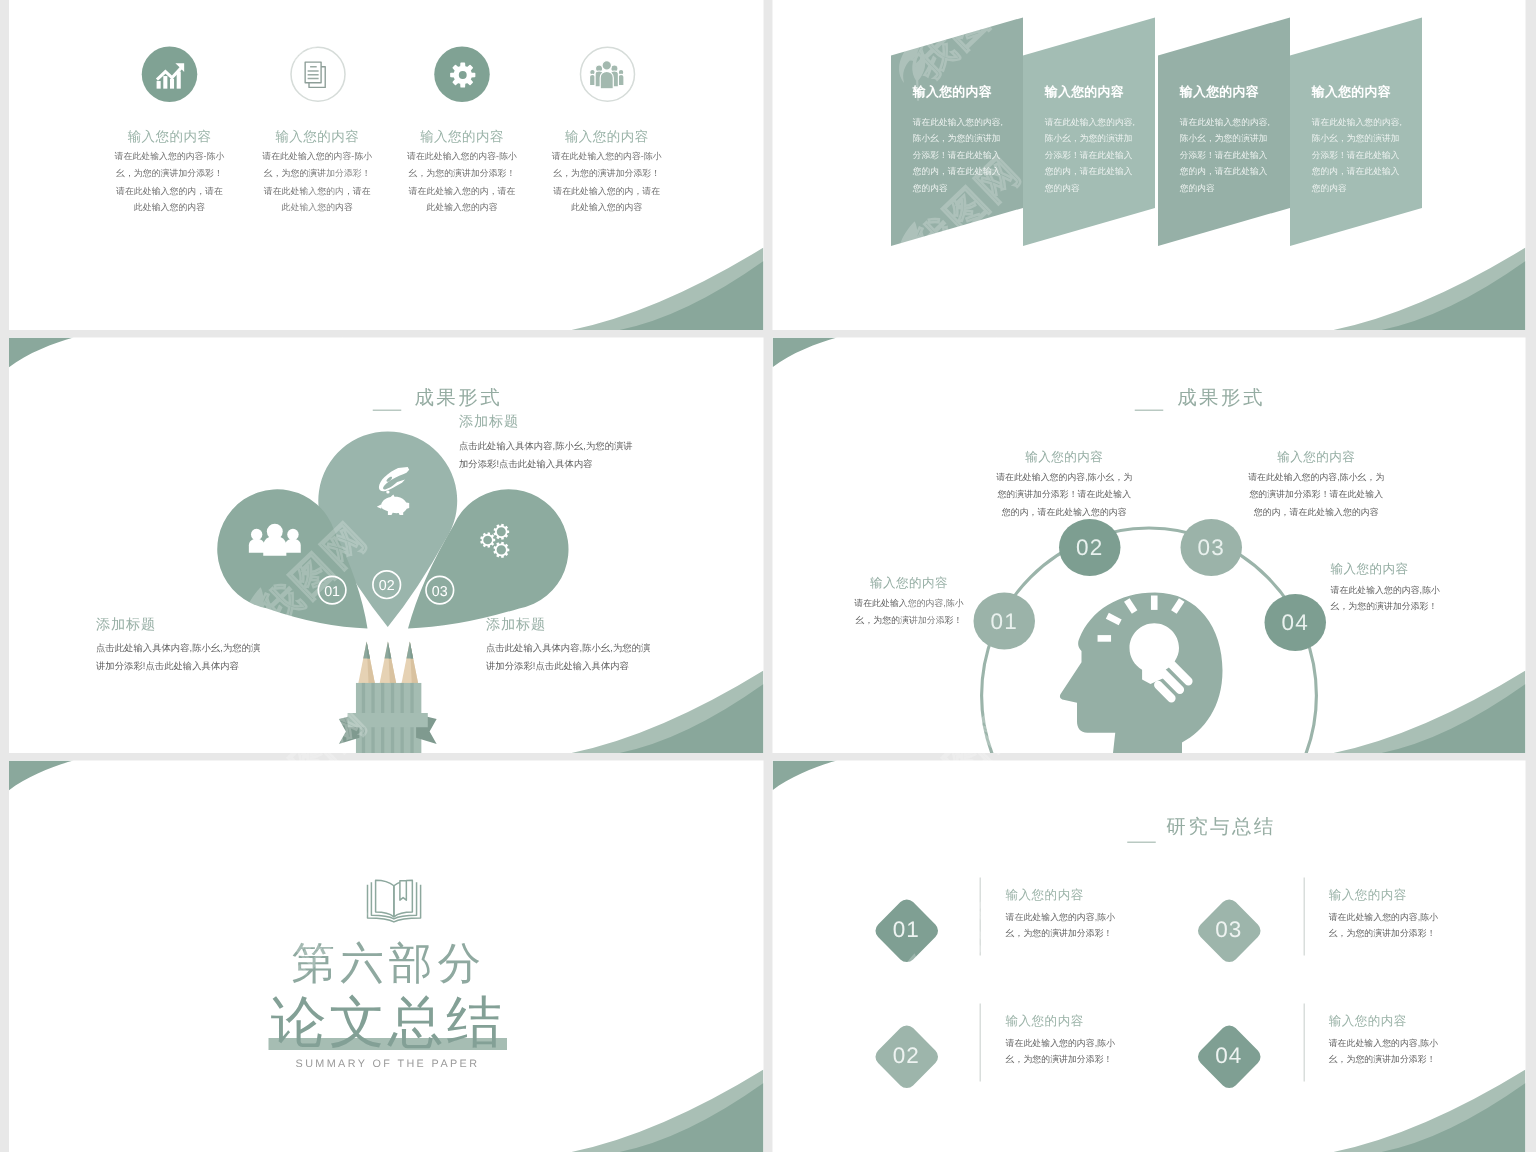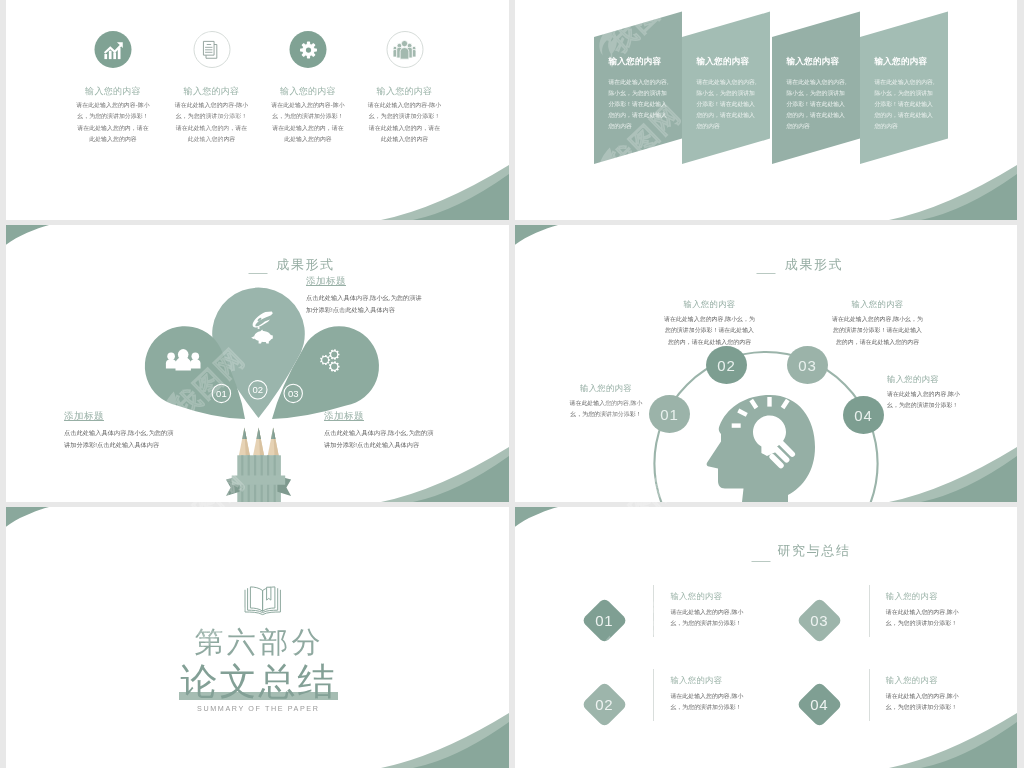--- a/index.html
+++ b/index.html
@@ -38,21 +38,21 @@
 
   
   .sh-title{position:absolute;z-index:5;width:100%;text-align:center;font-size:13px;
             color:#95aca2;letter-spacing:1.6px;margin-left:48px;}
   .sh-rule{position:absolute;left:50%;transform:translateX(-50%);
            width:19px;height:1px;background:#b9c9c2;}
 
   
   .bdg{fill:#fff;font-size:9.5px;text-anchor:middle;font-family:"Liberation Sans",sans-serif;}
   .s3txt{position:absolute;z-index:5;}
-  .s3h{font-size:9.5px;color:#97afa5;letter-spacing:.5px;margin-bottom:4px;text-decoration:underline;}
+  .s3h{font-size:9.5px;color:#97afa5;letter-spacing:.5px;margin-bottom:4px;}
   .s3b{white-space:pre;font-size:6.2px;line-height:11.5px;color:#5d5d5d;letter-spacing:.05px;}
 
   
   .s4badge{position:absolute;width:41px;height:38px;border-radius:50%;
            display:flex;align-items:center;justify-content:center;
            color:#e9f1ee;font-size:15px;letter-spacing:.8px;z-index:4;font-weight:300;}
   .s4txt{position:absolute;z-index:5;}
   .s4h{font-size:8.4px;color:#94ada3;letter-spacing:.3px;margin-bottom:4px;}
   .s4b{white-space:pre;font-size:5.9px;line-height:11.3px;color:#5f5f5f;letter-spacing:.05px;}
 

